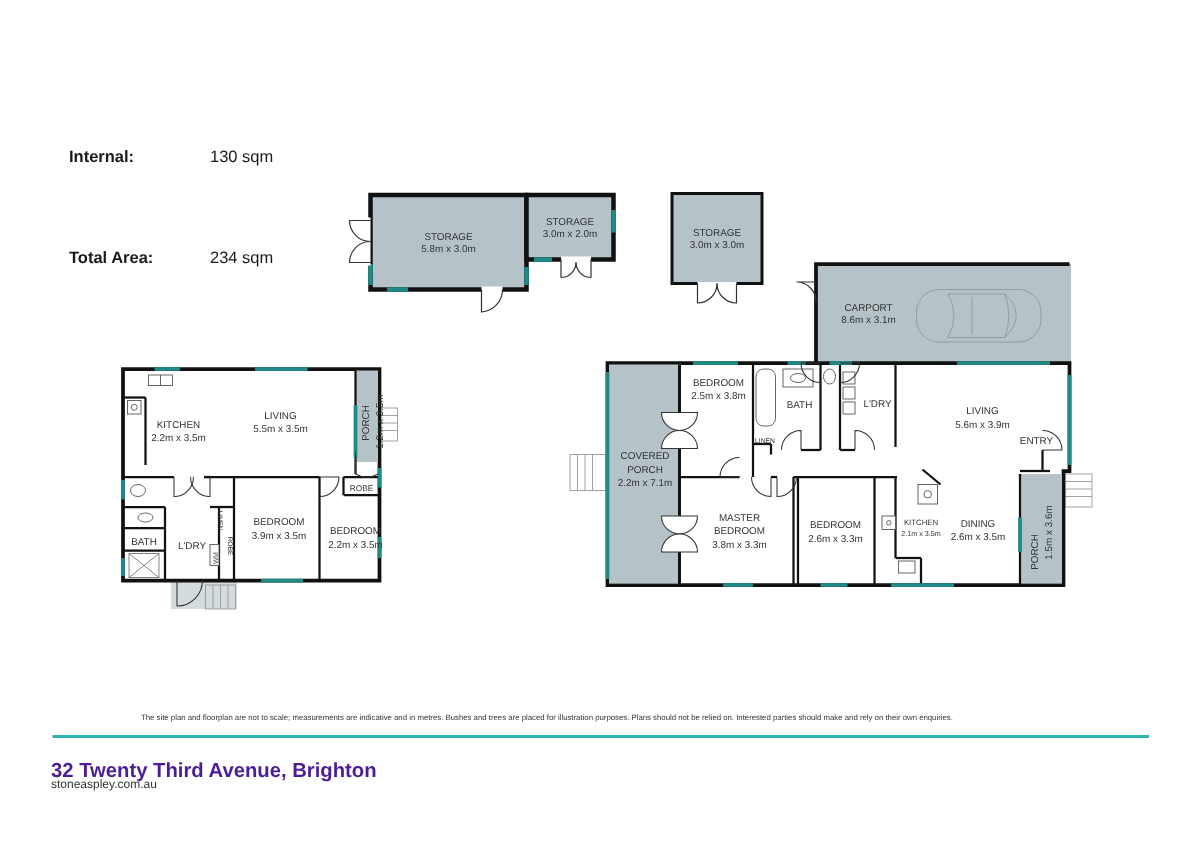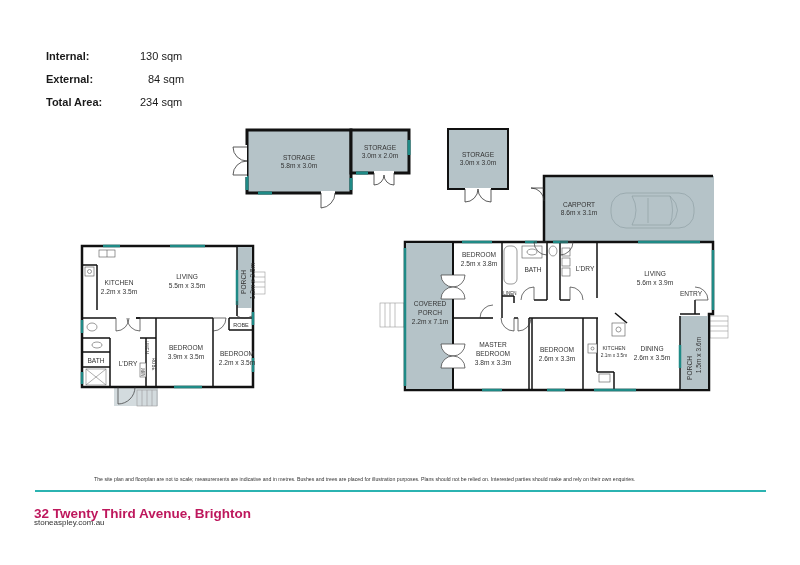--- a/index.html
+++ b/index.html
@@ -1,39 +1,35 @@
 <!DOCTYPE html>
 <html><head>
 <meta charset="utf-8">
 <style>
   html, body { margin:0; padding:0; background:#ffffff; }
   body { width:800px; height:565px; position:relative; overflow:hidden; font-family:"Liberation Sans", sans-serif; color:#1a1a1a; }
   .area-table { position:absolute; left:46px; top:44px; font-size:11px; }
-  .area-row { display:flex; height:23px; align-items:center; }
+  .area-row { display:flex; height:23px; align-items:flex-end;margin-top:44px; }
   .area-label { width:94px; font-weight:bold; }
   .area-value { width:60px; text-align:left; }
   .area-value.ext { padding-left:8px; width:52px; }
   .plan { position:absolute; left:0; top:0; }
   .room-label { font-family:"Liberation Sans", sans-serif; font-size:6.6px; fill:#333; text-anchor:middle; }
   .disclaimer { position:absolute; left:94px; top:476px; font-size:5.2px; color:#333; white-space:nowrap; }
   .divider { position:absolute; left:35px; top:490px; width:731px; height:2px; background:#2bb3b1; }
-  .address { position:absolute; left:34px; top:506px; font-size:13.5px; font-weight:bold; color:#be185d; }
+  .address { position:absolute; left:34px; top:506px; font-size:13.5px; font-weight:bold; color:#4c1d95; }
   .website { position:absolute; left:34px; top:518px; font-size:8px; color:#333; }
 </style>
 </head>
 <body>
 
 <div class="area-table">
   <div class="area-row">
     <span class="area-label">Internal:</span>
     <span class="area-value">130 sqm</span>
-  </div>
-  <div class="area-row">
-    <span class="area-label">External:</span>
-    <span class="area-value ext">84 sqm</span>
   </div>
   <div class="area-row">
     <span class="area-label">Total Area:</span>
     <span class="area-value">234 sqm</span>
   </div>
 </div>
 
 <svg class="plan" width="800" height="470" viewBox="0 0 800 470">
 
   <g>

